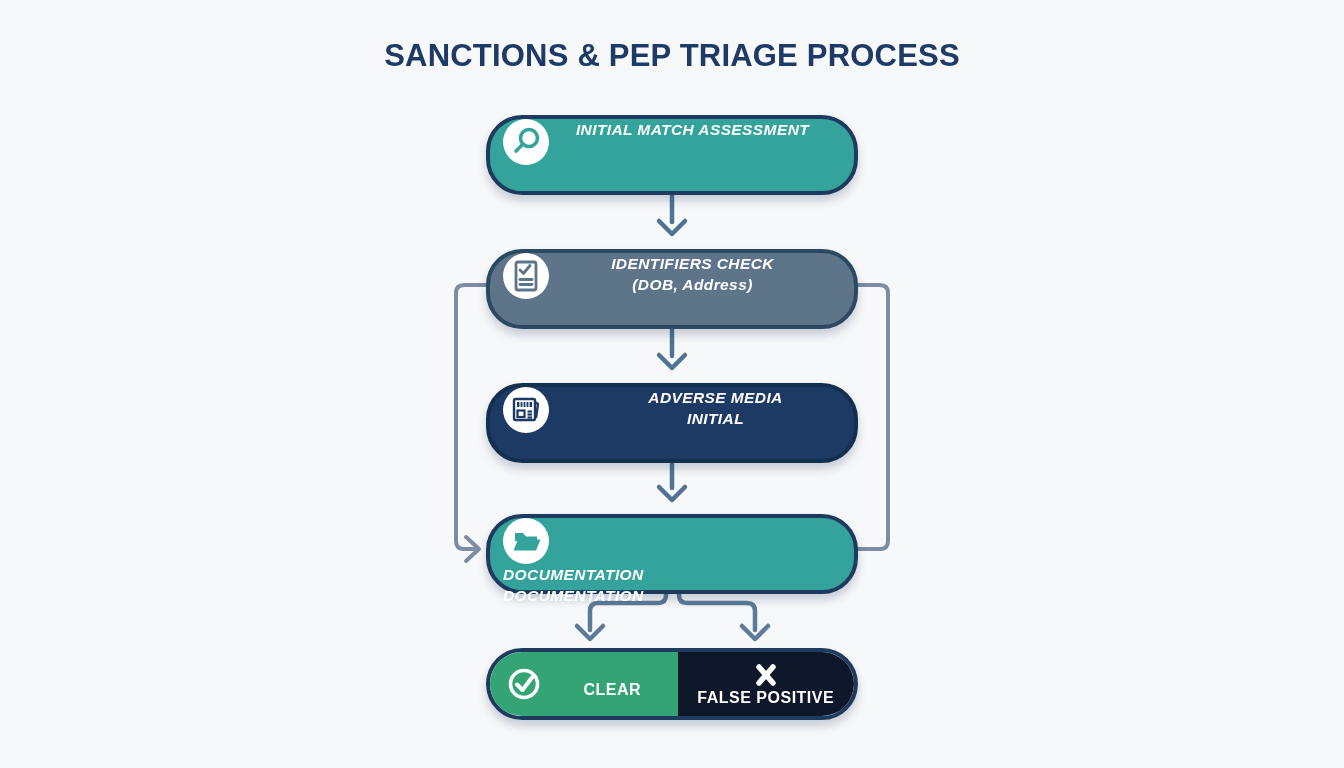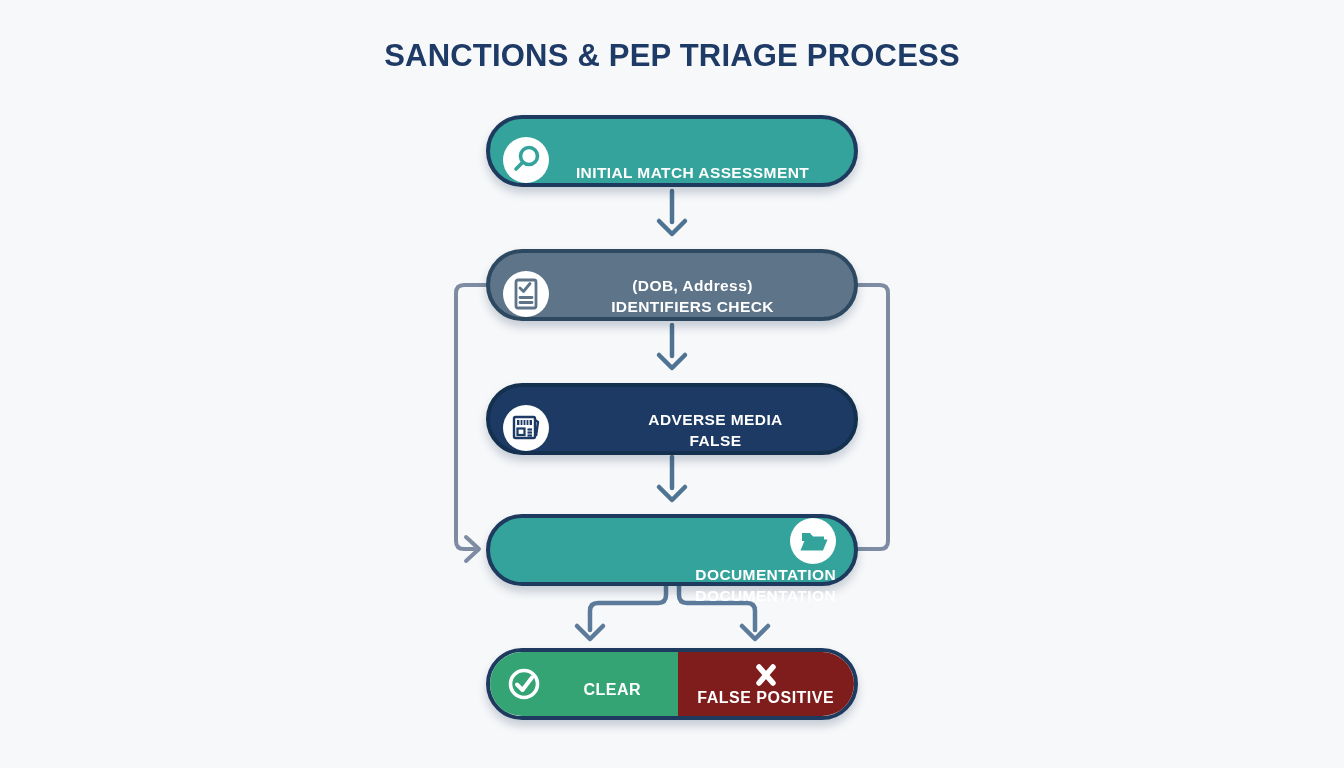--- a/index.html
+++ b/index.html
@@ -22,28 +22,29 @@
     width: 100%;
     text-align: center;
     font-size: 31px;
     font-weight: bold;
     letter-spacing: 0.2px;
   }
   .node {
     position: absolute;
     left: 486px;
     width: 372px;
-    height: 72px;
+    height: 80px;
     border-radius: 36px;
     border: 4px solid #1E3A5F;
     box-sizing: border-box;
     display: flex;
-    align-items: flex-end;
+    align-items: flex-start;
     padding: 0 18px 0 13px;
     box-shadow: 0 6px 10px rgba(25,50,84,0.22);
+    font-style: italic;
   }
   .icon-circle {
     width: 46px; height: 46px;
     border-radius: 50%;
     background: #FFFFFF;
     flex: none;
     display: flex;
     align-items: center;
     justify-content: center;
   }
@@ -141,22 +142,22 @@
   <div id="node-2" class="node" style="background: rgb(94, 116, 137); border-color: rgb(45, 72, 97);">
     <span class="icon-circle">
       <svg width="46" height="46" viewBox="0 0 46 46" fill="none" stroke-width="2.8" stroke-linecap="round" stroke-linejoin="round" stroke="#5E7489">
         <rect x="13" y="9" width="20" height="28" rx="2"></rect>
         <polyline points="17,17 20.5,20.5 27,12.5"></polyline>
         <line x1="17" y1="26.5" x2="29" y2="26.5"></line>
         <line x1="17" y1="31.5" x2="29" y2="31.5"></line>
       </svg>
     </span>
     <div class="node-text">
+      <div>IDENTIFIERS CHECK</div>
       <div>(DOB, Address)</div>
-      <div>IDENTIFIERS CHECK</div>
     </div>
   </div>
 
   <div id="node-3" class="node" style="background: rgb(28, 58, 99); border-color: rgb(20, 48, 79); gap: 46px;">
     <span class="icon-circle">
       <svg width="46" height="46" viewBox="0 0 46 46" fill="none">
         <g stroke-width="2.4" stroke-linejoin="round" stroke="#1C3A63">
           <rect x="11" y="12" width="21" height="21" rx="1.5"></rect>
           <path d="M32 15 L35 17 L33 31"></path>
         </g>
@@ -168,21 +169,21 @@
         <g stroke-width="2.2" stroke="#1C3A63">
           <rect x="14.5" y="23.5" width="7" height="6.5"></rect>
           <line x1="24.5" y1="24.5" x2="29" y2="24.5"></line>
           <line x1="24.5" y1="27.5" x2="29" y2="27.5"></line>
           <line x1="24.5" y1="30.5" x2="29" y2="30.5"></line>
         </g>
       </svg>
     </span>
     <div class="node-text">
       <div>ADVERSE MEDIA</div>
-      <div>FALSE</div>
+      <div>INITIAL</div>
     </div>
   </div>
 
   <div id="node-4" class="node" style="background: rgb(51, 163, 155); border-color: rgb(30, 58, 95); flex-direction: column;">
     <span class="icon-circle">
       <svg width="46" height="46" viewBox="0 0 46 46" fill="none">
         <path d="M12 15 H20 L23 18.5 H34 V23 H12 Z" fill="#33A39B"></path>
         <path d="M10.5 32.5 L15 21.5 H37.5 L33 32.5 Z" fill="#33A39B"></path>
       </svg>
     </span>
@@ -195,21 +196,21 @@
   <div class="outcome-bar" style="border-color: rgb(30, 58, 95);">
     <div class="outcome-half left" style="background: rgb(53, 164, 116);">
       <span style="flex:none; display:flex;">
         <svg width="46" height="46" viewBox="0 0 46 46" fill="none" stroke="#FFFFFF" stroke-linecap="round" stroke-linejoin="round">
           <circle cx="23" cy="23" r="13.5" stroke-width="3.6"></circle>
           <polyline points="16,23.5 21.5,29 31,16.5" stroke-width="4"></polyline>
         </svg>
       </span>
       <span class="outcome-label">CLEAR</span>
     </div>
-    <div class="outcome-half right" style="background: #7f1d1d;">
+    <div class="outcome-half right" style="background: #0f172a;">
       <span style="display:flex;">
         <svg width="30" height="26" viewBox="0 0 30 26" fill="none" stroke="#FFFFFF" stroke-width="5.5" stroke-linecap="round">
           <line x1="8" y1="5" x2="22" y2="21"></line>
           <line x1="22" y1="5" x2="8" y2="21"></line>
         </svg>
       </span>
       <span class="outcome-label">FALSE POSITIVE</span>
     </div>
   </div>
 

